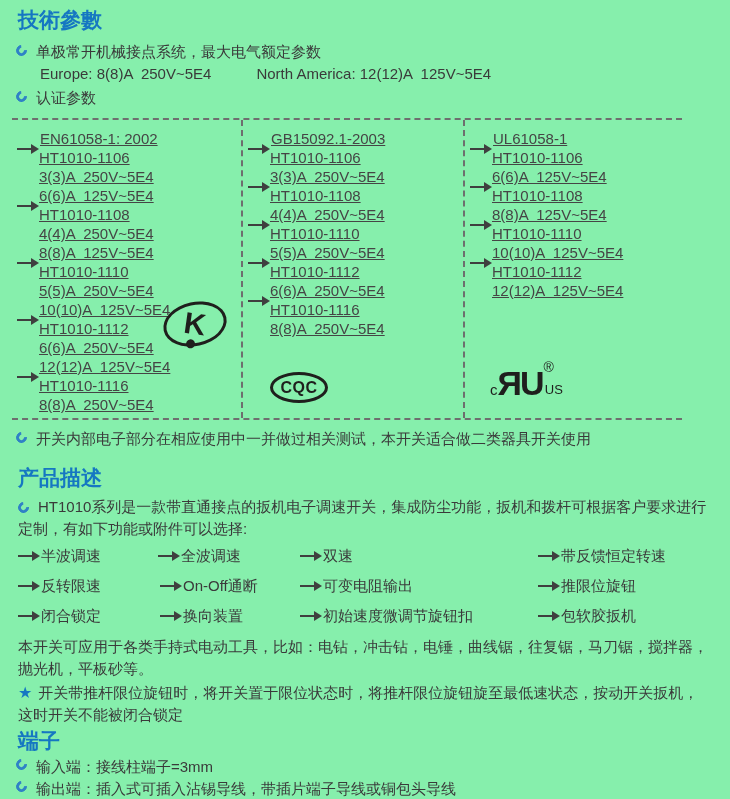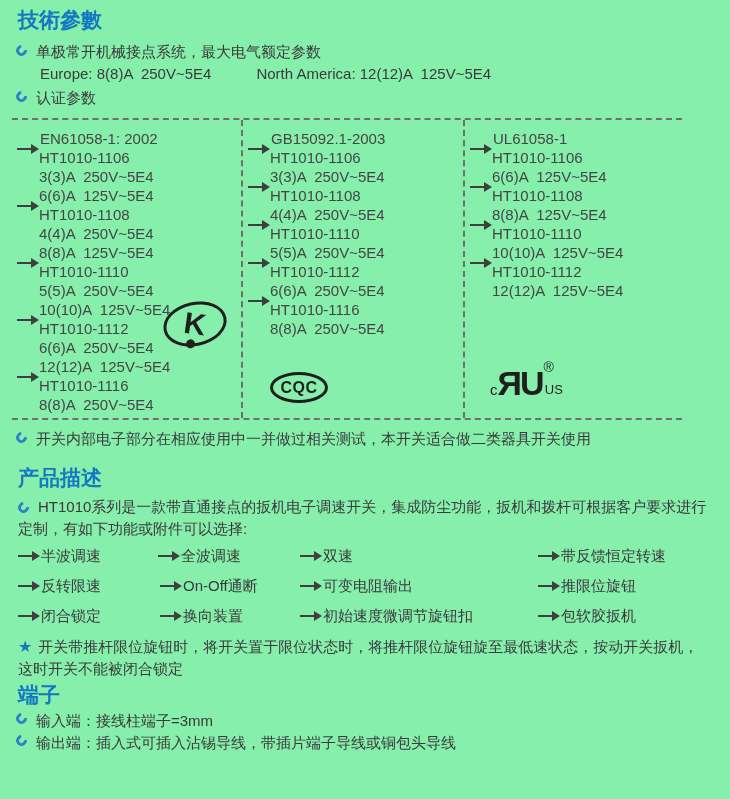--- a/index.html
+++ b/index.html
@@ -26,21 +26,21 @@
   .ring.inline{margin:0 9px -1px 0;display:inline-block;vertical-align:baseline;}
   .ratings-line{margin:2px 0 4px 40px;font-size:15px;line-height:20px;}
   .ratings-line .na{margin-left:45px;}
 
   
   .cert-table{
     position:relative;margin:10px 0 0 12px;width:670px;height:302px;
     border-top:2px dashed var(--dash);border-bottom:2px dashed var(--dash);
     display:flex;font-size:15px;color:#454545;
   }
-  .cert-col{padding-top:9px;}
+  .cert-col{padding-top:9px;text-decoration:underline;}
   .col1{width:229px;}
   .col2{width:222px;border-left:2px dashed var(--dash);}
   .col3{flex:1;border-left:2px dashed var(--dash);}
   .trow{line-height:19px;white-space:nowrap;}
   .trow.std{padding-left:28px;}
   .trow.rating{padding-left:27px;}
   .trow.model{display:flex;align-items:flex-start;padding-left:5px;}
   .arrow{display:inline-block;flex:none;position:relative;width:15px;height:2px;background:#3f3f3f;margin-right:7px;}
   .arrow::after{content:"";position:absolute;right:-7px;top:-4px;border-left:8px solid #3f3f3f;
                 border-top:5px solid transparent;border-bottom:5px solid transparent;}
@@ -267,20 +267,21 @@
           <span class="arrow"></span>
           <span>初始速度微调节旋钮扣</span>
         </div>
       <div class="feat fc4">
           <span class="arrow"></span>
           <span>包软胶扳机</span>
         </div>
     </div>
   </div>
 
+  <div class="para apps">本开关可应用于各类手持式电动工具，比如：电钻，冲击钻，电锤，曲线锯，往复锯，马刀锯，搅拌器，抛光机，平板砂等。</div>
 
   <div class="para warn">
     <span class="star">★</span><span>开关带推杆限位旋钮时，将开关置于限位状态时，将推杆限位旋钮旋至最低速状态，按动开关扳机，这时开关不能被闭合锁定</span>
   </div>
 
   <div class="sec-title" id="t3">端子</div>
 
   <div class="bullet-line term-line">
     <span class="ring"></span>
     <span>输入端：接线柱端子=3mm</span>

